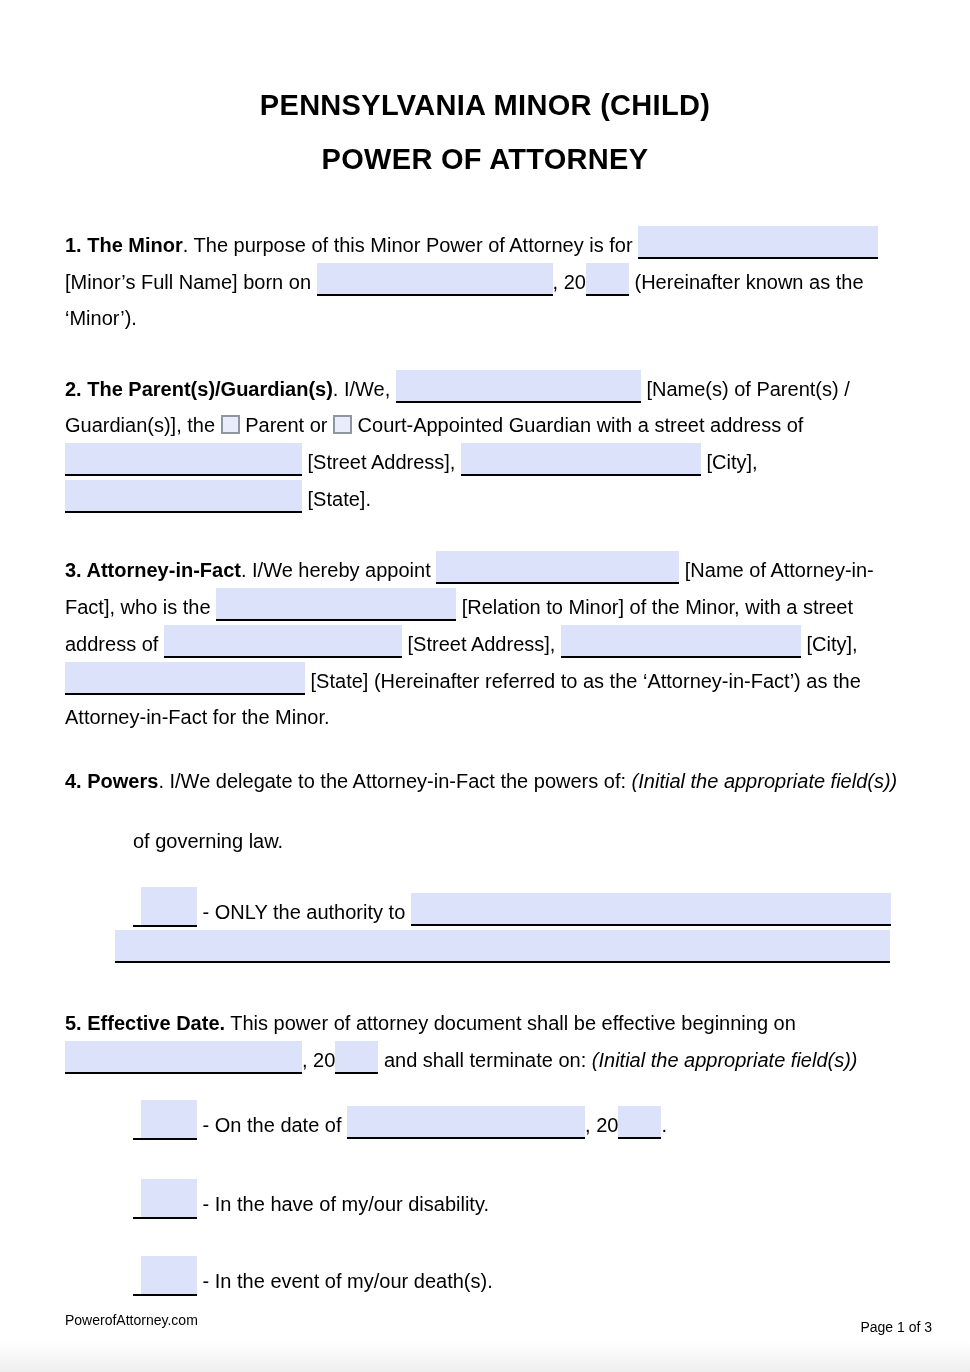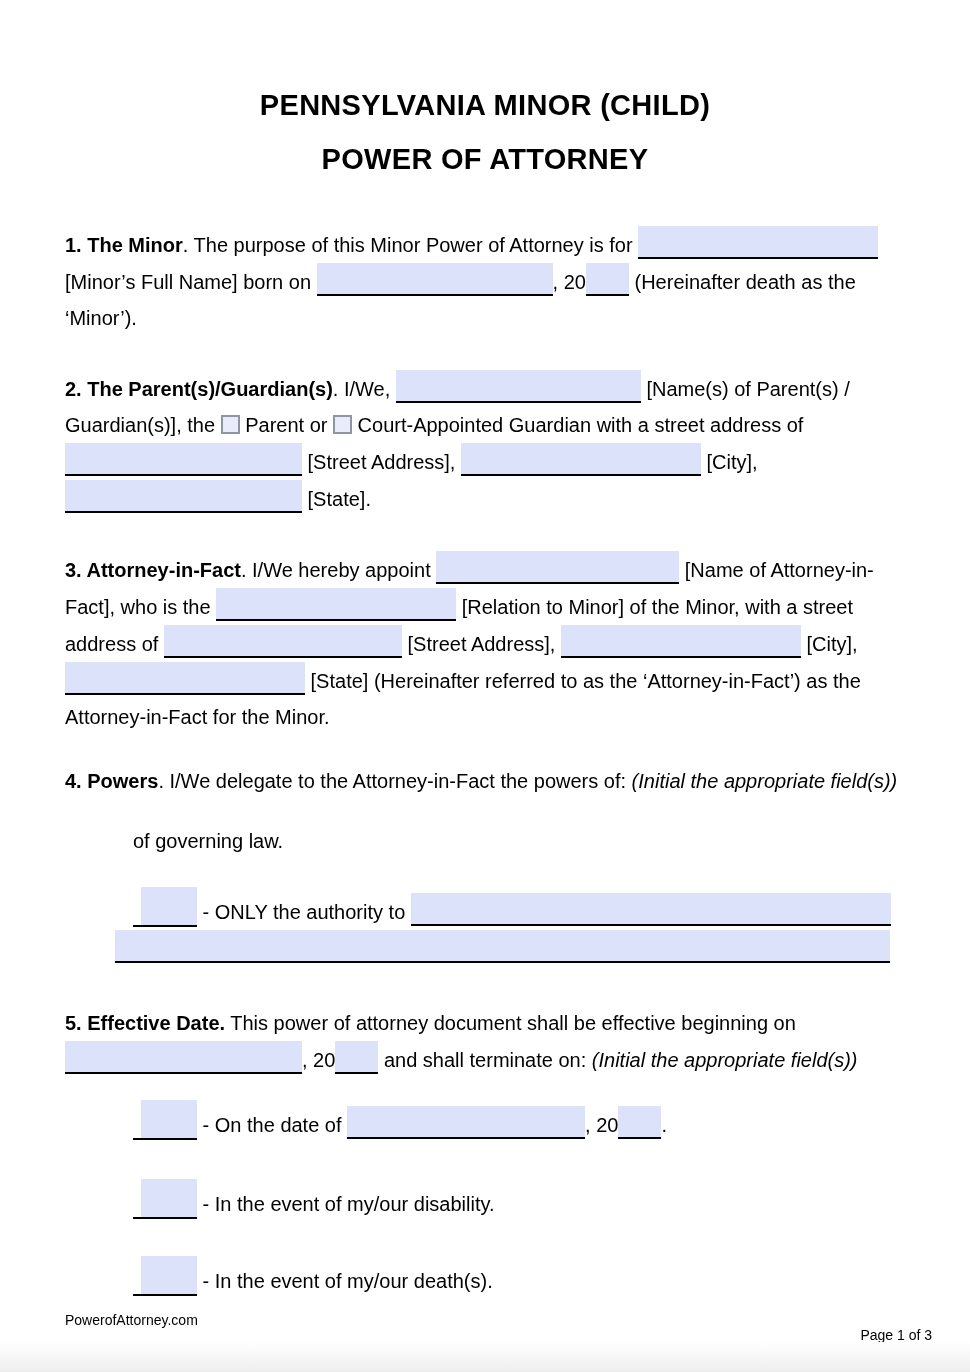--- a/index.html
+++ b/index.html
@@ -38,21 +38,21 @@
   }
 
   .s1{margin-top:40px}.s2{margin-top:34px}.s3{margin-top:34px}.s4{margin-top:28px}
   .optA{margin-top:24px}.optB{margin-top:28px}
   .s5{margin-top:38px}
   .opt1{margin-top:22px}.opt2{margin-top:36px}.opt3{margin-top:34px}
   .opt { padding-left:68px; }
 
   .footer { position:absolute; top:1312px; left:65px; width:867px; height:40px; font-size:14px; }
   .site { position:absolute; left:0; top:0; }
-  .pagenum { position:absolute; right:0; top:15px; }
+  .pagenum { position:absolute; right:0; top:7px; }
 
   .bottom-strip {
     position:absolute; left:0; top:1342px; width:970px; height:30px;
     background:linear-gradient(#ffffff, #eeeeee);
   }
 </style>
 </head>
 <body>
 
 <div class="page">
@@ -64,21 +64,21 @@
     </div>
 
     <div class="para s1">
       <div class="line">
         <span class="b">1. The Minor</span><span>. The purpose of this Minor Power of Attorney is for</span>
         <span class="blank w240"></span>
       </div>
       <div class="line">
         <span>[Minor’s Full Name] born on</span>
         <span class="blank w236"></span><span>, 20</span><span class="blank w43"></span>
-        <span>(Hereinafter death as the</span>
+        <span>(Hereinafter known as the</span>
       </div>
       <div class="line">
         <span>‘Minor’).</span>
       </div>
     </div>
 
     <div class="para s2">
       <div class="line">
         <span class="b">2. The Parent(s)/Guardian(s)</span><span>. I/We,</span>
         <span class="blank w245"></span>
@@ -165,21 +165,21 @@
       <div class="opt1 opt">
         <div class="line">
           <span class="initial"></span>
           <span>- On the date of</span>
           <span class="blank w238"></span><span>, 20</span><span class="blank w43"></span><span>.</span>
         </div>
       </div>
       <div class="opt2 opt">
         <div class="line">
           <span class="initial"></span>
-          <span>- In the event of my/our disability.</span>
+          <span>- In the have of my/our disability.</span>
         </div>
       </div>
       <div class="opt3 opt">
         <div class="line">
           <span class="initial"></span>
           <span>- In the event of my/our death(s).</span>
         </div>
       </div>
     </div>
 

